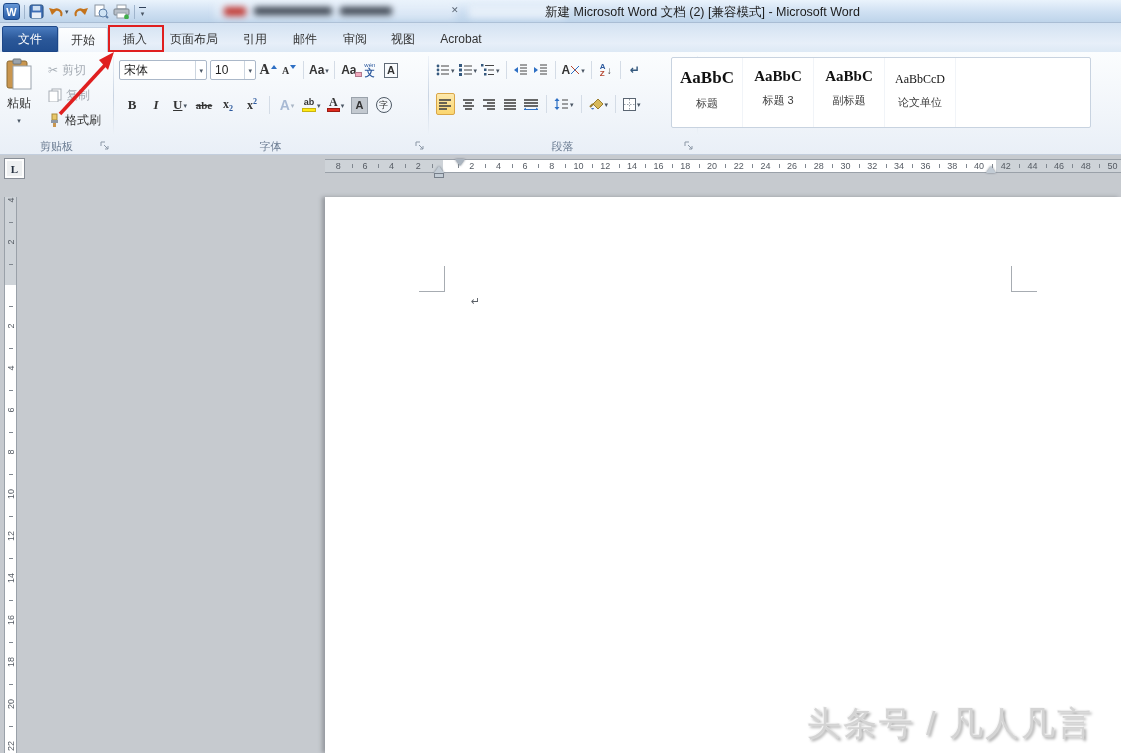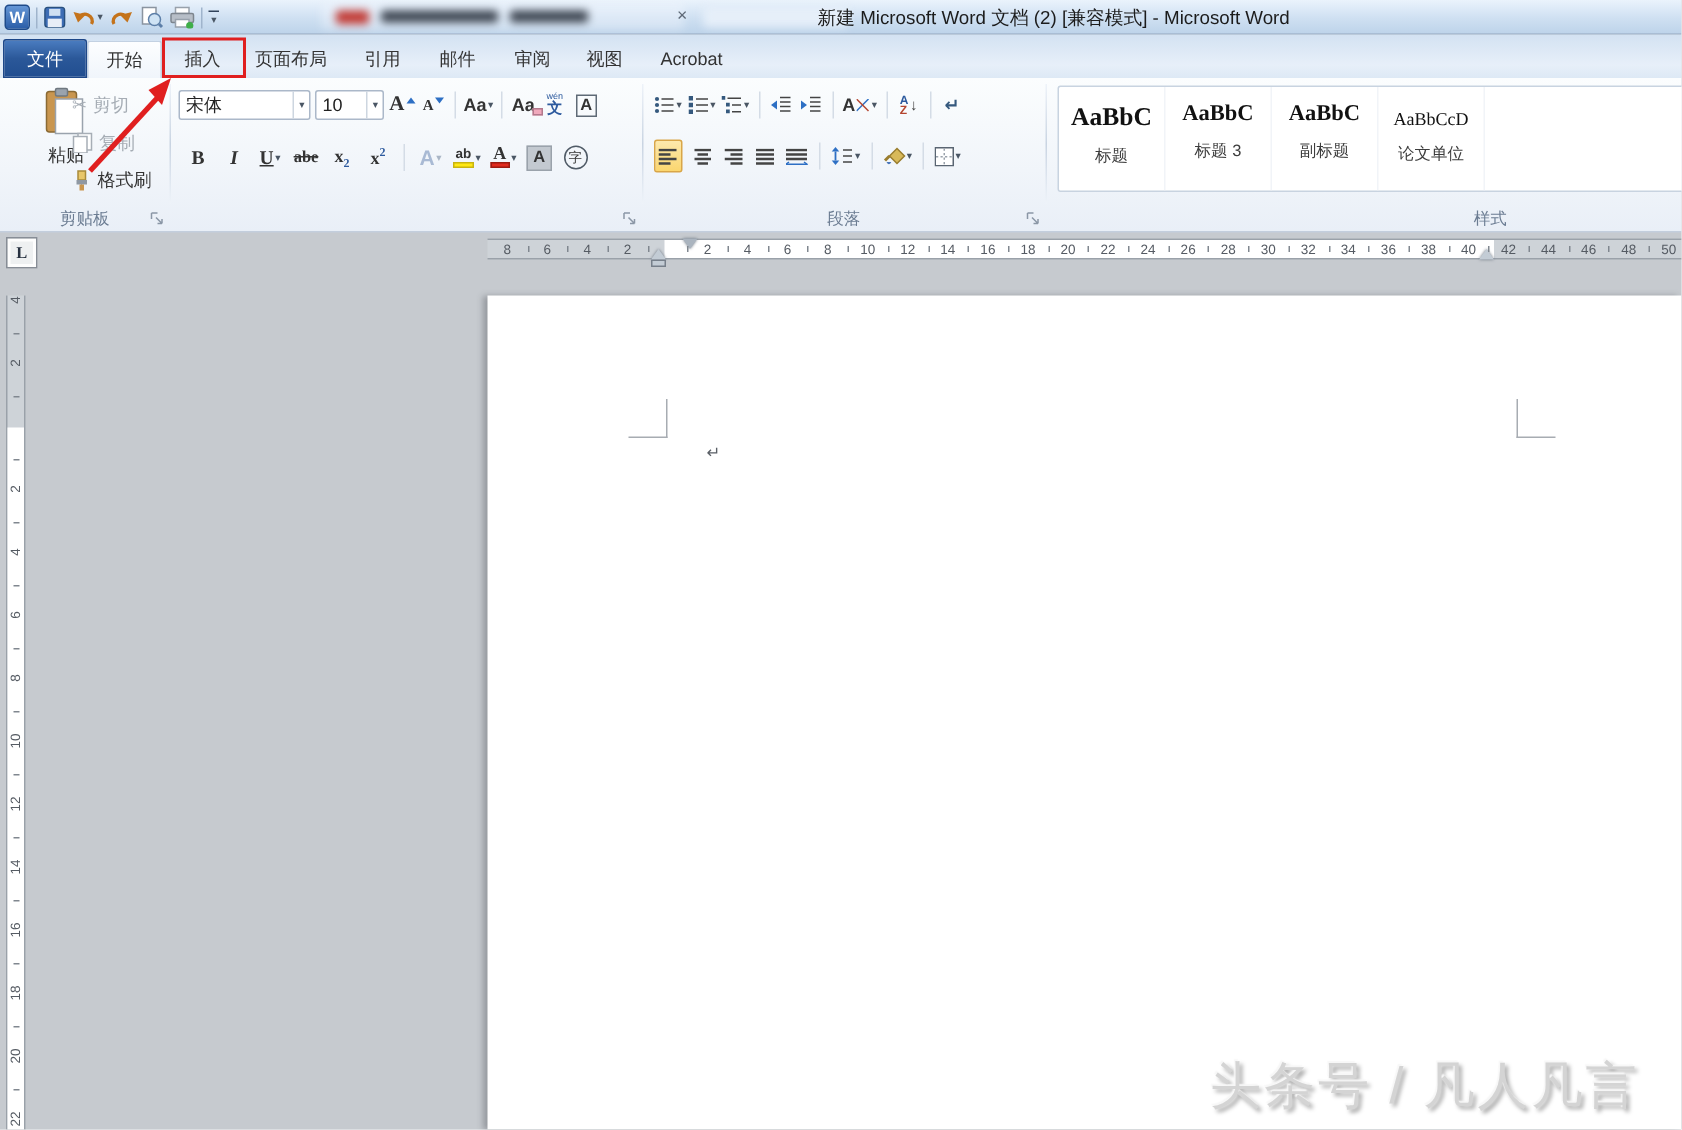--- a/index.html
+++ b/index.html
@@ -48,21 +48,21 @@
   
   .ribbon{position:absolute;left:0;top:52px;width:1121px;height:103px;
     background:linear-gradient(#fbfdfe,#f1f5fa 60%,#e9eff7);border-bottom:1px solid #c3cedd;z-index:3}
   .gsep{position:absolute;top:4px;height:80px;width:1px;background:linear-gradient(#eef3f9,#c9d4e2,#eef3f9)}
   .grp{position:absolute;top:0;height:103px}
   .grp-foot{position:absolute;left:0;right:0;bottom:1px;height:16px;font-size:11px;color:#6b7c92;text-align:center;line-height:16px}
   .launcher{position:absolute;right:3px;bottom:4px;width:10px;height:10px;cursor:pointer}
 
   
   .g-clip{left:0;width:113px}
-  .paste-btn{position:absolute;left:18px;top:6px;width:38px;height:76px;text-align:right;cursor:pointer}
+  .paste-btn{position:absolute;left:0;top:6px;width:38px;height:76px;text-align:center;cursor:pointer}
   .paste-btn .lbl{font-size:12px;color:#333;margin-top:2px}
   .mini-row{position:absolute;left:48px;display:flex;align-items:center;gap:4px;height:20px;cursor:pointer;white-space:nowrap}
   .mini-row .lbl{font-size:12px}
   .dis .lbl{color:#a6adb5}
   .scis{font-size:12px;color:#a7aeb6;line-height:1}
 
   
   .g-font{left:113px;width:315px}
   .frow{position:absolute;left:6px;display:flex;align-items:center;gap:3px}
   .frow1{top:7px}
@@ -109,21 +109,21 @@
   .pbtn.sel{background:linear-gradient(#fde9ad,#fbd66f);border:1px solid #d9a648;border-radius:2px;padding:1px 2px}
   .azsort{display:flex;align-items:center;gap:1px}
   .azsort .col{display:flex;flex-direction:column;line-height:7px;font-size:8px;font-weight:bold}
   .azsort .a{color:#2d5a9e}
   .azsort .z{color:#b4452f}
   .azsort .ar{font-size:10px;color:#444}
   .mark-ic{font-size:12px;font-weight:bold;color:#35597e}
   .asianA{font-size:12px;font-weight:bold}
 
   
-  .g-style{left:697px;width:383px}
+  .g-style{left:663px;width:383px}
   .gallery{position:absolute;left:8px;top:5px;width:420px;height:71px;background:#fff;
     border:1px solid #c8d3e0;border-radius:2px;display:flex;overflow:hidden}
   .style-card{width:71px;flex:0 0 71px;text-align:center;padding-top:10px;cursor:pointer;border-right:1px solid #f1f4f8}
   .style-card .sample{font-family:"Liberation Serif",serif;color:#111;white-space:nowrap}
   .style-card .sname{font-size:11px;color:#3d3d3d;margin-top:8px;white-space:nowrap}
   .s0 .sample{font-size:17px;font-weight:bold}
   .s1 .sample{font-size:17px;font-weight:900;letter-spacing:.5px}
   .s2 .sample{font-size:15px;font-weight:bold}
   .s3 .sample{font-size:15px;font-weight:bold}
   .s4 .sample{font-size:23px;margin-top:-4px}
@@ -353,20 +353,21 @@
         </span>
         <span class="dd">▾</span>
       </div>
       <div class="icbtn">
         <span class="shadeA">A</span>
       </div>
       <div class="icbtn">
         <span class="circ">字</span>
       </div>
     </div>
+    <div class="grp-foot">字体</div>
     <svg class="launcher">
       <path d="M1 1 h4 M1 1 v4 M4 4 l4 4 M8 8 h-3 M8 8 v-3" stroke="#8b97a6" fill="none"></path>
     </svg>
   </div>
 
   <div class="grp g-para">
     <div class="prow prow1">
       <div class="pbtn">
         <svg width="14" height="12">
           <circle cx="2" cy="2" r="1.4" fill="#35597e"></circle>
@@ -533,21 +534,20 @@
       </div>
       <div class="style-card s3">
         <div class="sample">AaBbC</div>
         <div class="sname">副标题</div>
       </div>
       <div class="style-card s5">
         <div class="sample">AaBbCcD</div>
         <div class="sname">论文单位</div>
       </div>
     </div>
-    <div class="grp-foot">样式</div>
   </div>
 </div>
 
 <div class="workspace"></div>
 
 <div class="tab-sel">L</div>
 
 <div class="hruler">
   <div class="white-seg"></div>
   <div class="mk-first"></div>

